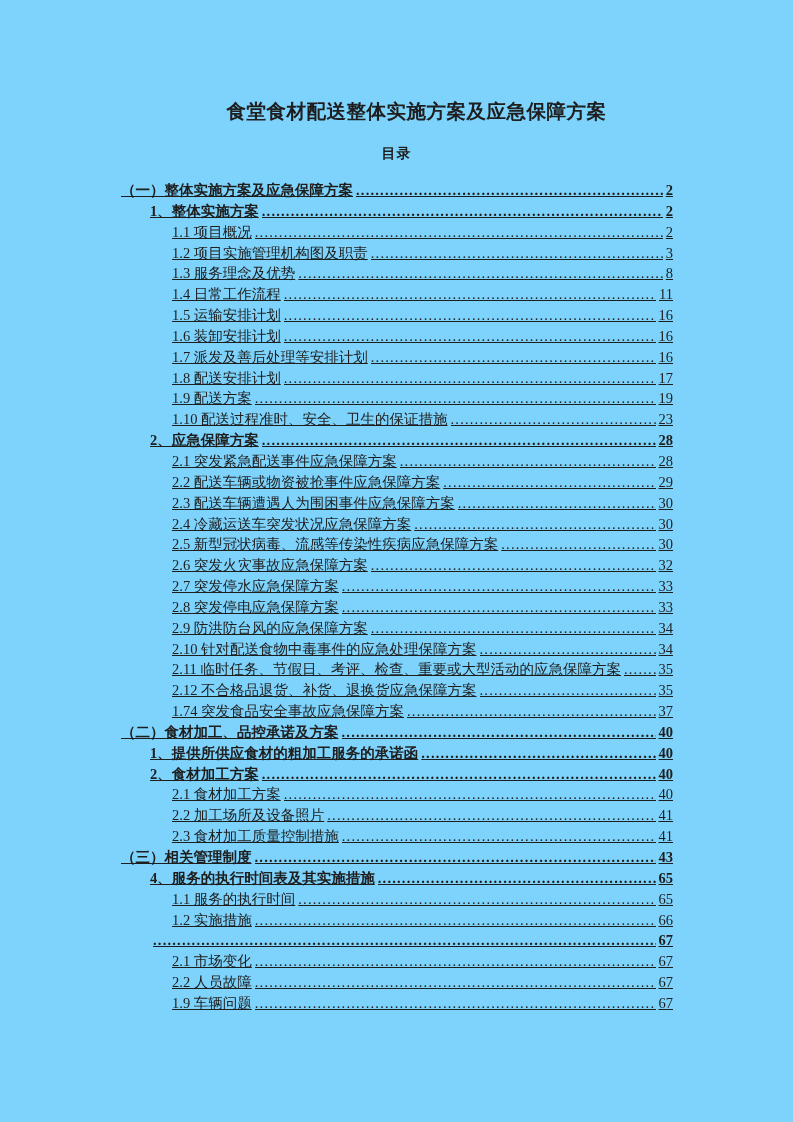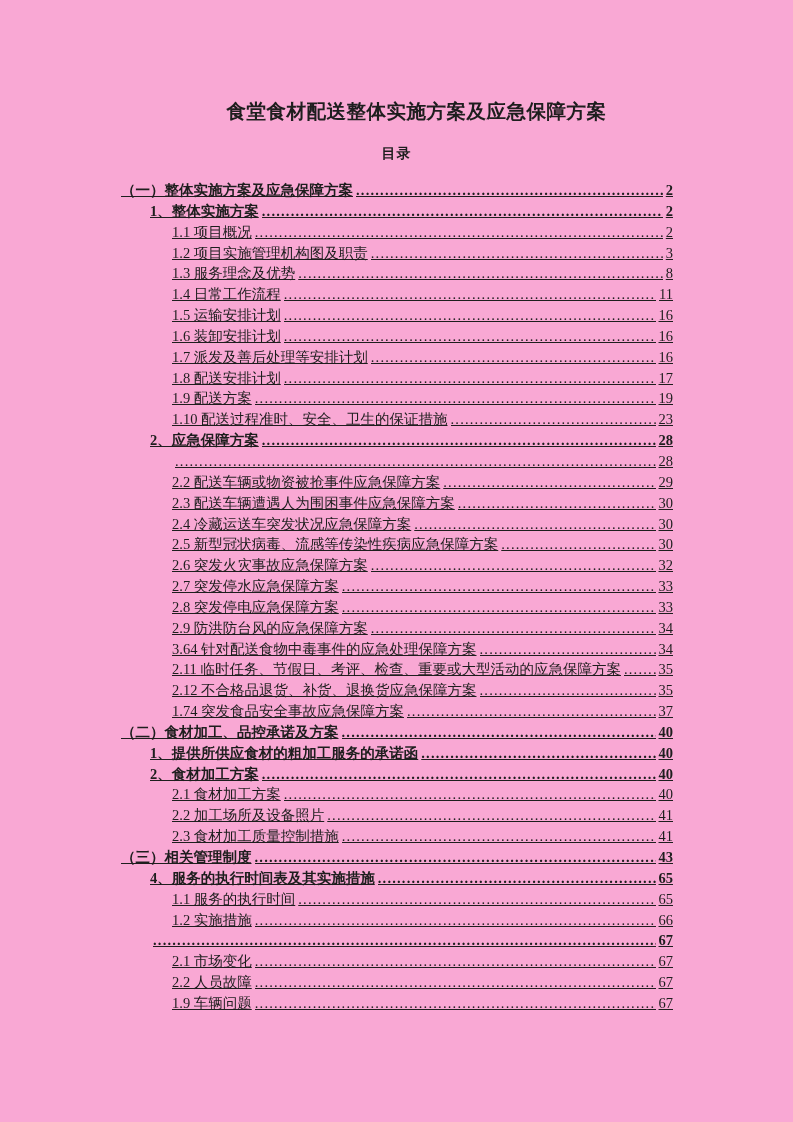--- a/index.html
+++ b/index.html
@@ -64,21 +64,21 @@
     content: "................................................................................................................................................................................................";
   }
   .pagenum {
     flex: 0 0 auto;
     text-align: right;
   }
 </style>
 </head>
 <body>
 
-<div class="page" style="color: rgb(30, 30, 30); background: #f9a8d4;">
+<div class="page" style="color: rgb(30, 30, 30); background: #7dd3fc;">
   <h1 class="doc-title">食堂食材配送整体实施方案及应急保障方案</h1>
   <h2 class="toc-heading">目录</h2>
   <div class="toc">
       <div class="toc-row l1">
     <span class="toc-label">（一）整体实施方案及应急保障方案</span>
     <span class="dots"></span>
     <span class="pagenum">2</span>
   </div>
       <div class="toc-row l2">
     <span class="toc-label">1、整体实施方案</span>
@@ -134,20 +134,21 @@
     <span class="toc-label">1.10 配送过程准时、安全、卫生的保证措施</span>
     <span class="dots"></span>
     <span class="pagenum">23</span>
   </div>
       <div class="toc-row l2">
     <span class="toc-label">2、应急保障方案</span>
     <span class="dots"></span>
     <span class="pagenum">28</span>
   </div>
       <div class="toc-row l3">
+    <span class="toc-label">2.1 突发紧急配送事件应急保障方案</span>
     <span class="dots"></span>
     <span class="pagenum">28</span>
   </div>
       <div class="toc-row l3">
     <span class="toc-label">2.2 配送车辆或物资被抢事件应急保障方案</span>
     <span class="dots"></span>
     <span class="pagenum">29</span>
   </div>
       <div class="toc-row l3">
     <span class="toc-label">2.3 配送车辆遭遇人为围困事件应急保障方案</span>
@@ -178,21 +179,21 @@
     <span class="toc-label">2.8 突发停电应急保障方案</span>
     <span class="dots"></span>
     <span class="pagenum">33</span>
   </div>
       <div class="toc-row l3">
     <span class="toc-label">2.9 防洪防台风的应急保障方案</span>
     <span class="dots"></span>
     <span class="pagenum">34</span>
   </div>
       <div class="toc-row l3">
-    <span class="toc-label">3.64 针对配送食物中毒事件的应急处理保障方案</span>
+    <span class="toc-label">2.10 针对配送食物中毒事件的应急处理保障方案</span>
     <span class="dots"></span>
     <span class="pagenum">34</span>
   </div>
       <div class="toc-row l3">
     <span class="toc-label">2.11 临时任务、节假日、考评、检查、重要或大型活动的应急保障方案</span>
     <span class="dots"></span>
     <span class="pagenum">35</span>
   </div>
       <div class="toc-row l3">
     <span class="toc-label">2.12 不合格品退货、补货、退换货应急保障方案</span>

